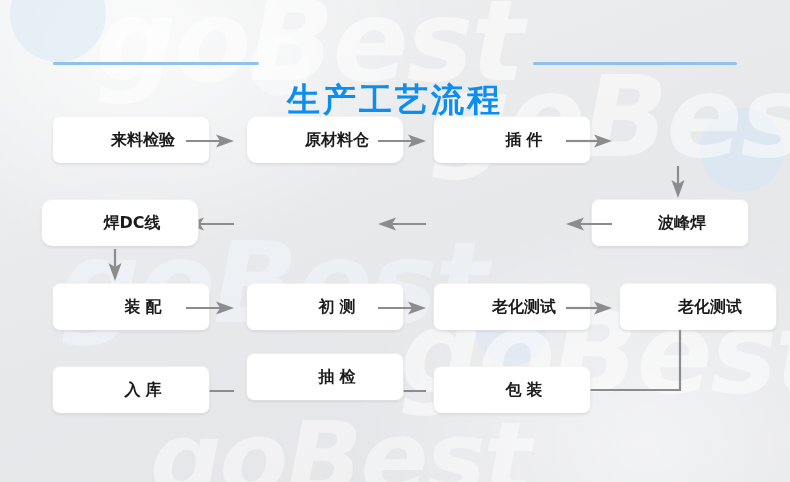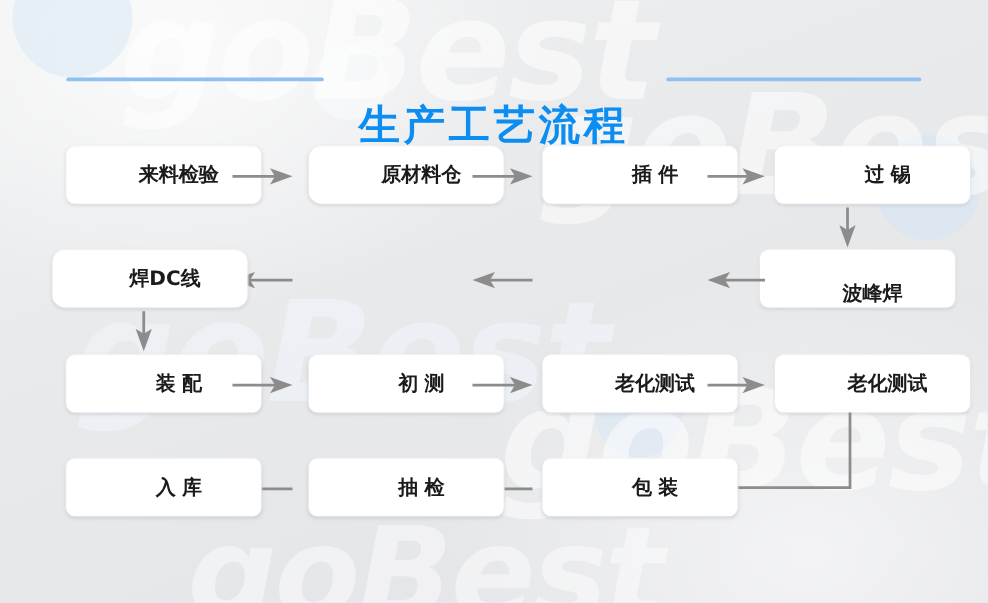--- a/index.html
+++ b/index.html
@@ -158,32 +158,29 @@
   <div class="node sp" style="left:434px; top:117px;">
     <span>插件</span>
   </div>
   <div class="arrow-h" style="left:566px; top:133px; width:46px;">
     <svg width="46" height="16" viewBox="0 0 46 16" aria-hidden="true">
       <path d="M0 8 L32 8" stroke="#8c8c8c" stroke-width="2.2" fill="none"></path>
       <path d="M46 8 L28 1.5 L32 8 L28 14.5 Z" fill="#8c8c8c"></path>
     </svg>
   </div>
 
-  <div class="node sp" style="left:620px; top:117px;">
-    <span>过锡</span>
-  </div>
 
   <div class="arrow-v" style="left:670px; top:166px; height:32px;">
     <svg width="16" height="32" viewBox="0 0 16 32" aria-hidden="true">
       <path d="M8 0 L8 20" stroke="#8c8c8c" stroke-width="2.2" fill="none"></path>
       <path d="M8 32 L1.5 14 L8 18 L14.5 14 Z" fill="#8c8c8c"></path>
     </svg>
   </div>
 
-  <div class="node" style="left:608px; top:200px;align-items:flex-end;">
+  <div class="node" style="left:592px; top:200px;">
     <span>波峰焊</span>
   </div>
   <div class="arrow-h" style="left:566px; top:216px; width:46px;">
     <svg width="46" height="16" viewBox="0 0 46 16" aria-hidden="true">
       <path d="M46 8 L12 8" stroke="#8c8c8c" stroke-width="2.2" fill="none"></path>
       <path d="M0 8 L18 1.5 L14 8 L18 14.5 Z" fill="#8c8c8c"></path>
     </svg>
   </div>
 
   <div class="arrow-h" style="left:378px; top:216px; width:48px;">
@@ -255,21 +252,21 @@
   <div class="node sp" style="left:434px; top:367px;">
     <span>包装</span>
   </div>
   <div class="arrow-h" style="left:378px; top:383px; width:48px;">
     <svg width="48" height="16" viewBox="0 0 48 16" aria-hidden="true">
       <path d="M48 8 L14 8" stroke="#8c8c8c" stroke-width="2.2" fill="none"></path>
       <path d="M0 8 L18 1.5 L14 8 L18 14.5 Z" fill="#8c8c8c"></path>
     </svg>
   </div>
 
-  <div class="node sp" style="left:247px; top:367px;">
+  <div class="node sp" style="left:247px; top:354px;">
     <span>抽检</span>
   </div>
   <div class="arrow-h" style="left:186px; top:383px; width:48px;">
     <svg width="48" height="16" viewBox="0 0 48 16" aria-hidden="true">
       <path d="M48 8 L14 8" stroke="#8c8c8c" stroke-width="2.2" fill="none"></path>
       <path d="M0 8 L18 1.5 L14 8 L18 14.5 Z" fill="#8c8c8c"></path>
     </svg>
   </div>
 
   <div class="node sp" style="left:53px; top:367px;">

